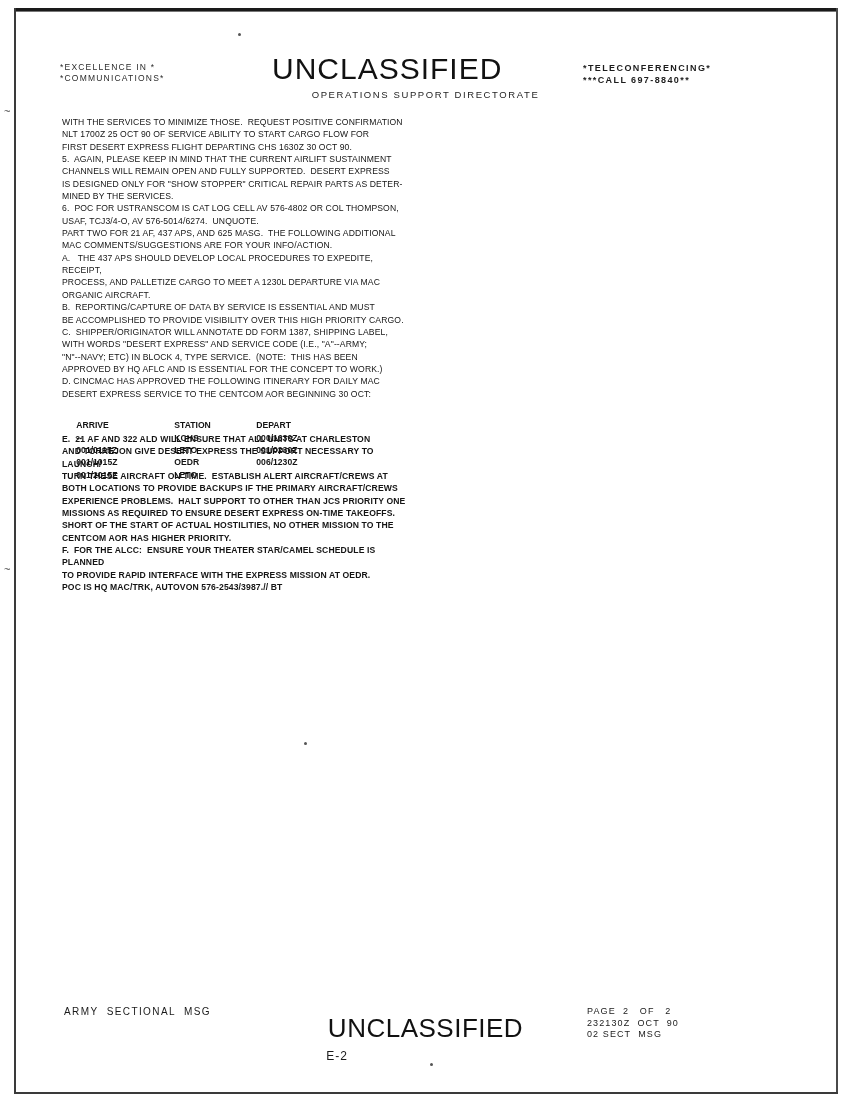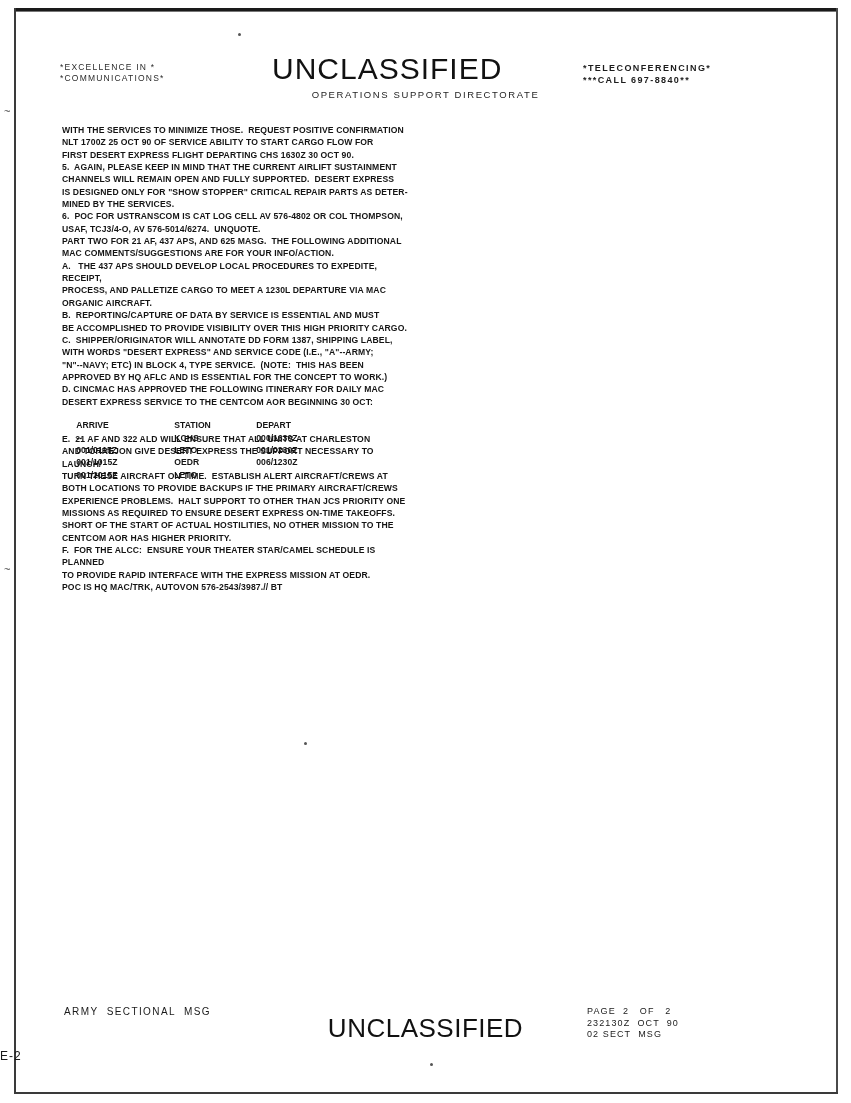--- a/index.html
+++ b/index.html
@@ -116,28 +116,28 @@
     width: 851px;
     text-align: center;
     font-size: 9.5px;
     letter-spacing: 1.6px;
     line-height: 12px;
     color: #1d1d1d;
   }
   .body-text {
     position: absolute;
     left: 62px;
-    top: 124px;
+    top: 116px;
     width: 350px;
     font-size: 8.6px;
     line-height: 12.35px;
     letter-spacing: 0.12px;
     color: #141414;
     white-space: pre-wrap;
-    font-weight: bold;
+    font-weight: normal;
     font-family: "Liberation Sans", sans-serif;
   }
   .table-block {
     position: absolute;
     left: 62px;
     top: 371px;
     font-size: 8.6px;
     line-height: 12.35px;
     color: #141414;
     font-weight: bold;
@@ -211,21 +211,21 @@
     text-align: center;
     font-size: 26px;
     letter-spacing: 0.5px;
     color: #111;
   }
   .page-num {
     position: absolute;
     left: 0;
     top: 1049px;
     width: 674px;
-    text-align: left;
+    text-align: center;
     font-size: 12px;
     letter-spacing: 1px;
     color: #1a1a1a;
   }
 </style>
 </head>
 <body>
 
 <div class="page">
 

